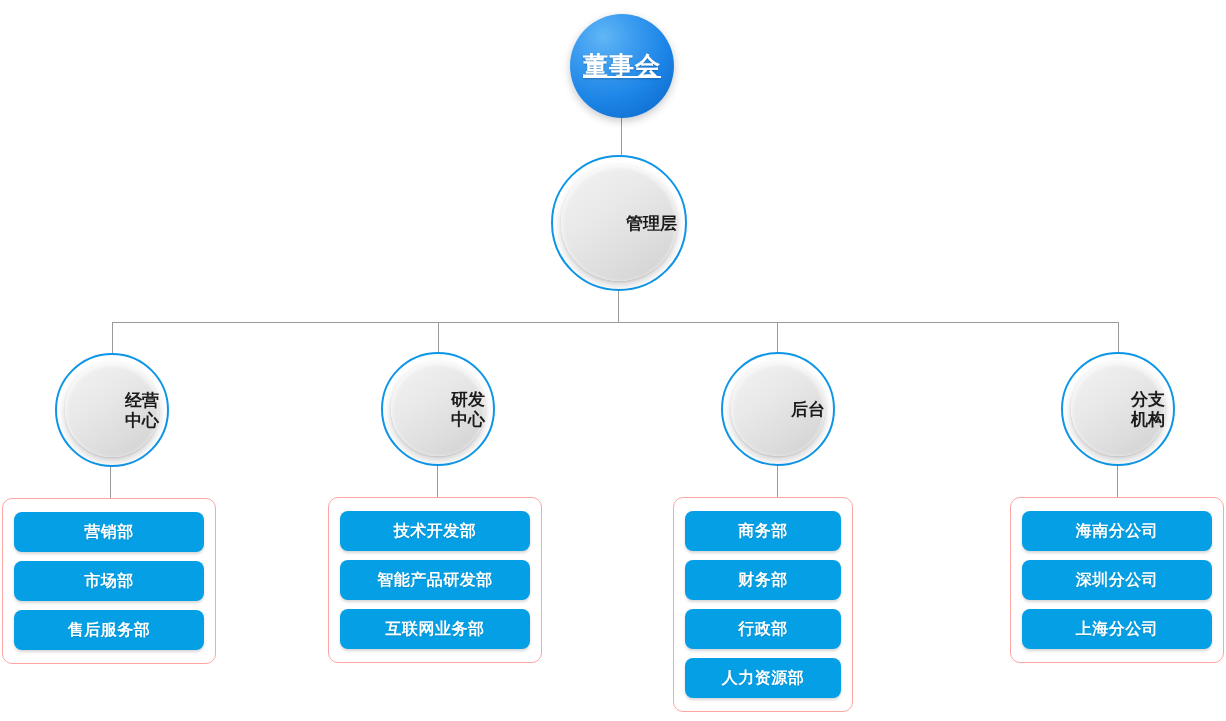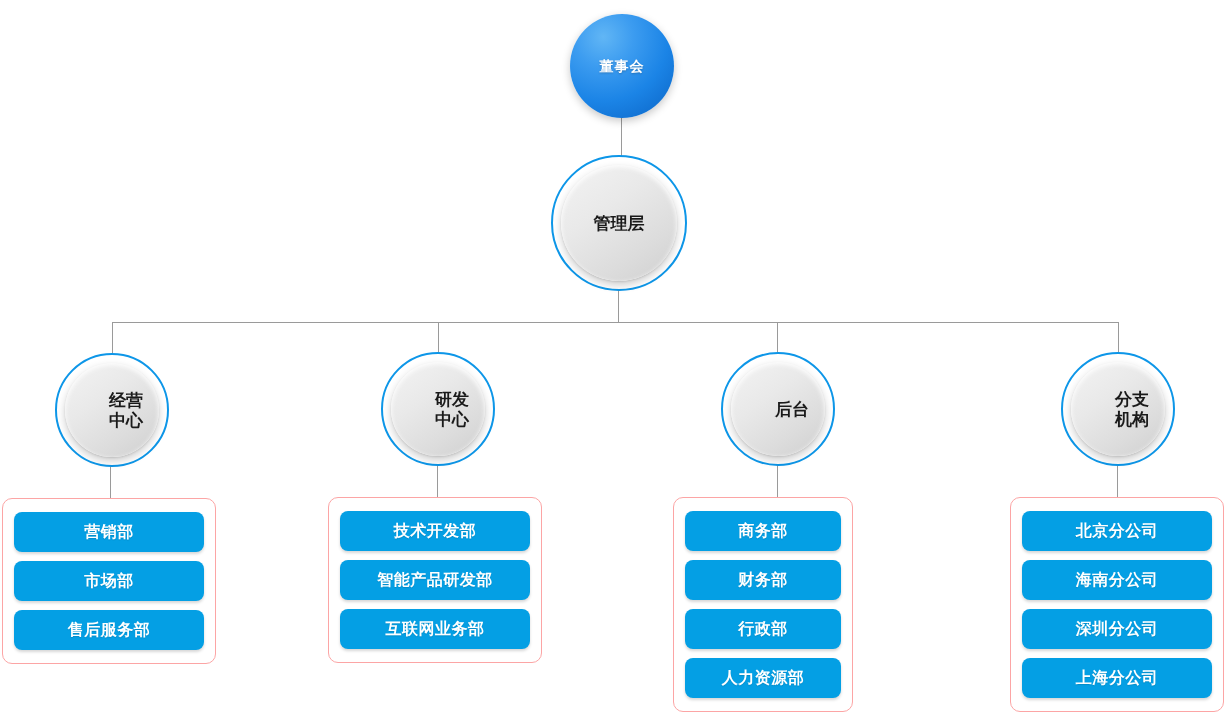--- a/index.html
+++ b/index.html
@@ -34,26 +34,27 @@
     border-radius: 50%;
     background: radial-gradient(circle at 32% 22%, #61b6f5 0%, #3c9cf0 28%, #1b84e6 60%, #0a63c4 100%);
     box-shadow: 0 3px 9px rgba(0,0,0,0.22);
     display: flex;
     align-items: center;
     justify-content: center;
     z-index: 5;
   }
   .board-label {
     color: #ffffff;
-    font-size: 14px;
+    font-size: 25px;
     font-weight: bold;
     letter-spacing: 1px;
     text-shadow: 0 1px 2px rgba(0,0,0,0.22);
     line-height: 1.15;
     text-align: center;
+    text-decoration: underline;
   }
 
   
   .ring-node {
     position: absolute;
     border-radius: 50%;
     border: 2px solid #0d96e8;
     background: #ffffff;
     box-sizing: border-box;
     display: flex;
@@ -62,21 +63,21 @@
     z-index: 5;
   }
   .ring-inner {
     border-radius: 50%;
     background: linear-gradient(145deg, #f3f3f3 0%, #e9e9e9 38%, #dcdcdc 72%, #cfcfcf 100%);
     box-shadow: inset 0 2px 5px rgba(255,255,255,0.95),
                 0 4px 9px rgba(0,0,0,0.20),
                 0 1px 2px rgba(0,0,0,0.10);
     display: flex;
     align-items: center;
-    justify-content: center;
+    justify-content: flex-end;
   }
   .ring-label {
     color: #1a1a1a;
     font-weight: bold;
     text-align: center;
     line-height: 1.18;
     white-space: pre-line;
   }
 
   
@@ -188,19 +189,18 @@
   </div>
 
   <div class="dept-box" style="left:673px; top:497px; width:180px;">
     <div class="pill">商务部</div>
     <div class="pill">财务部</div>
     <div class="pill">行政部</div>
     <div class="pill">人力资源部</div>
   </div>
 
   <div class="dept-box" style="left:1010px; top:497px; width:214px;">
-    <div class="pill">北京分公司</div>
     <div class="pill">海南分公司</div>
     <div class="pill">深圳分公司</div>
     <div class="pill">上海分公司</div>
   </div>
 
 </div>
 
 </body></html>

